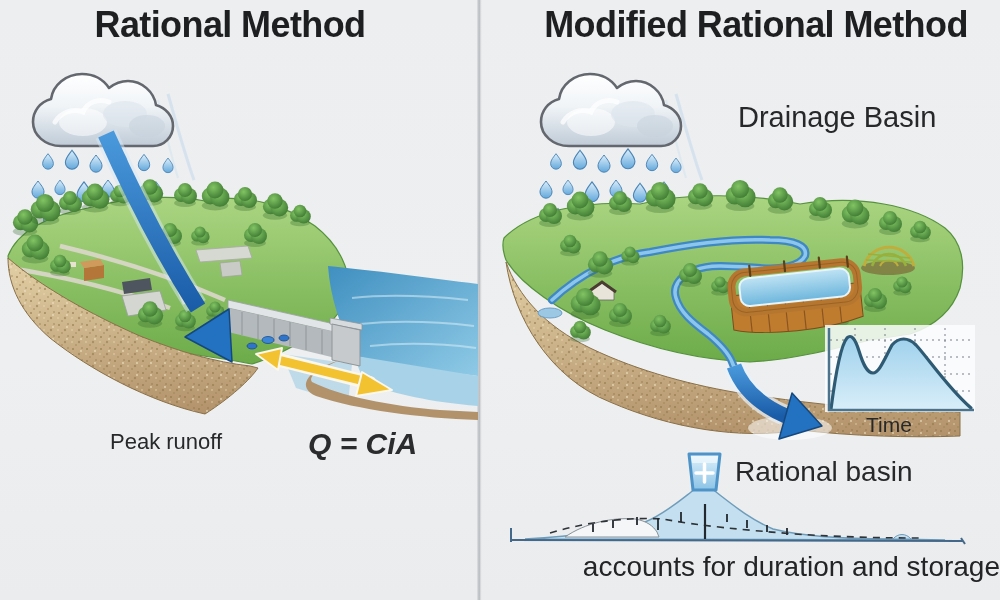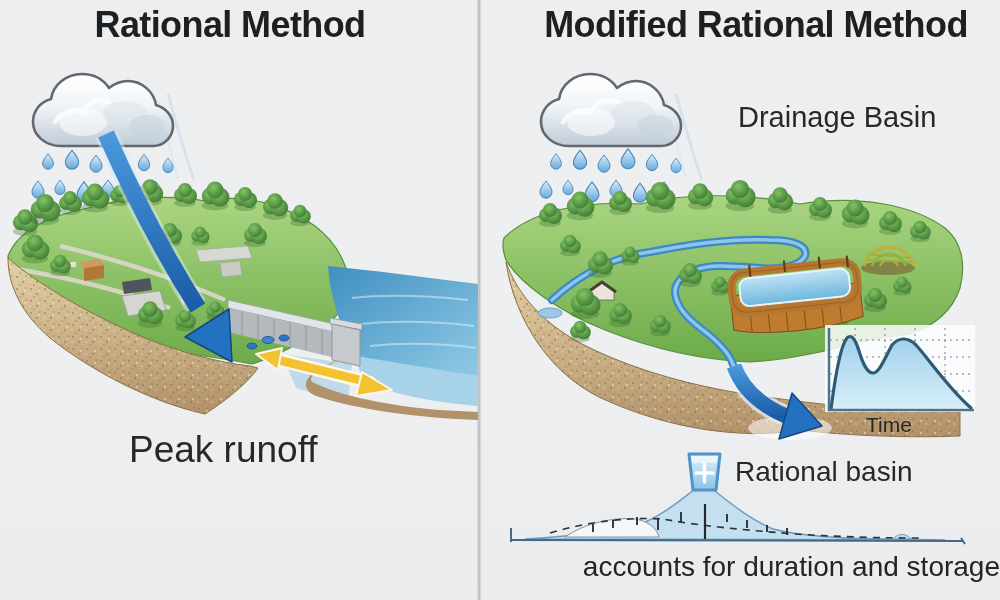--- a/index.html
+++ b/index.html
@@ -212,21 +212,22 @@
       <path d="M392,272 L362,254 L356,278 Z" fill="#f2c230" stroke="#fbf7ea" stroke-width="2" stroke-linejoin="round"></path>
     </g>
 
     <g>
       <path d="M106,16 C130,70 160,130 196,188" stroke="#d6e8f6" stroke-width="23" fill="none" opacity=".5"></path>
       <path d="M106,16 C130,70 160,130 198,190" stroke="url(#arrowG)" stroke-width="17" fill="none"></path>
       <path d="M232,244 L185,219 L229,191 Z" fill="#2372c2" stroke="#15487e" stroke-width="1.5" stroke-linejoin="round"></path>
     </g>
   </svg>
 
-  <div class="lbl" style="left:129px;top:429px;font-size:37px;">Peak runoff</div>
+  <div class="lbl" style="left:110px;top:429px;font-size:22px;">Peak runoff</div>
+  <div class="abs formula" style="left:308px;top:427px;">Q = CiA</div>
 
   <div class="title" style="left:500px;width:512px;">Modified Rational Method</div>
 
   <svg style="left:528px;top:60px;" width="170" height="195" viewBox="0 0 170 195">
     <g>
       <path d="M148,34 C156,62 164,92 174,120" stroke="#c9dcec" stroke-width="3" fill="none" opacity=".65"></path>
       <path d="M138,40 C144,66 150,92 158,118" stroke="#d4e4f0" stroke-width="2" fill="none" opacity=".55"></path>
     </g>
     <use href="#cloud" x="5" y="4"></use>
     <g>

